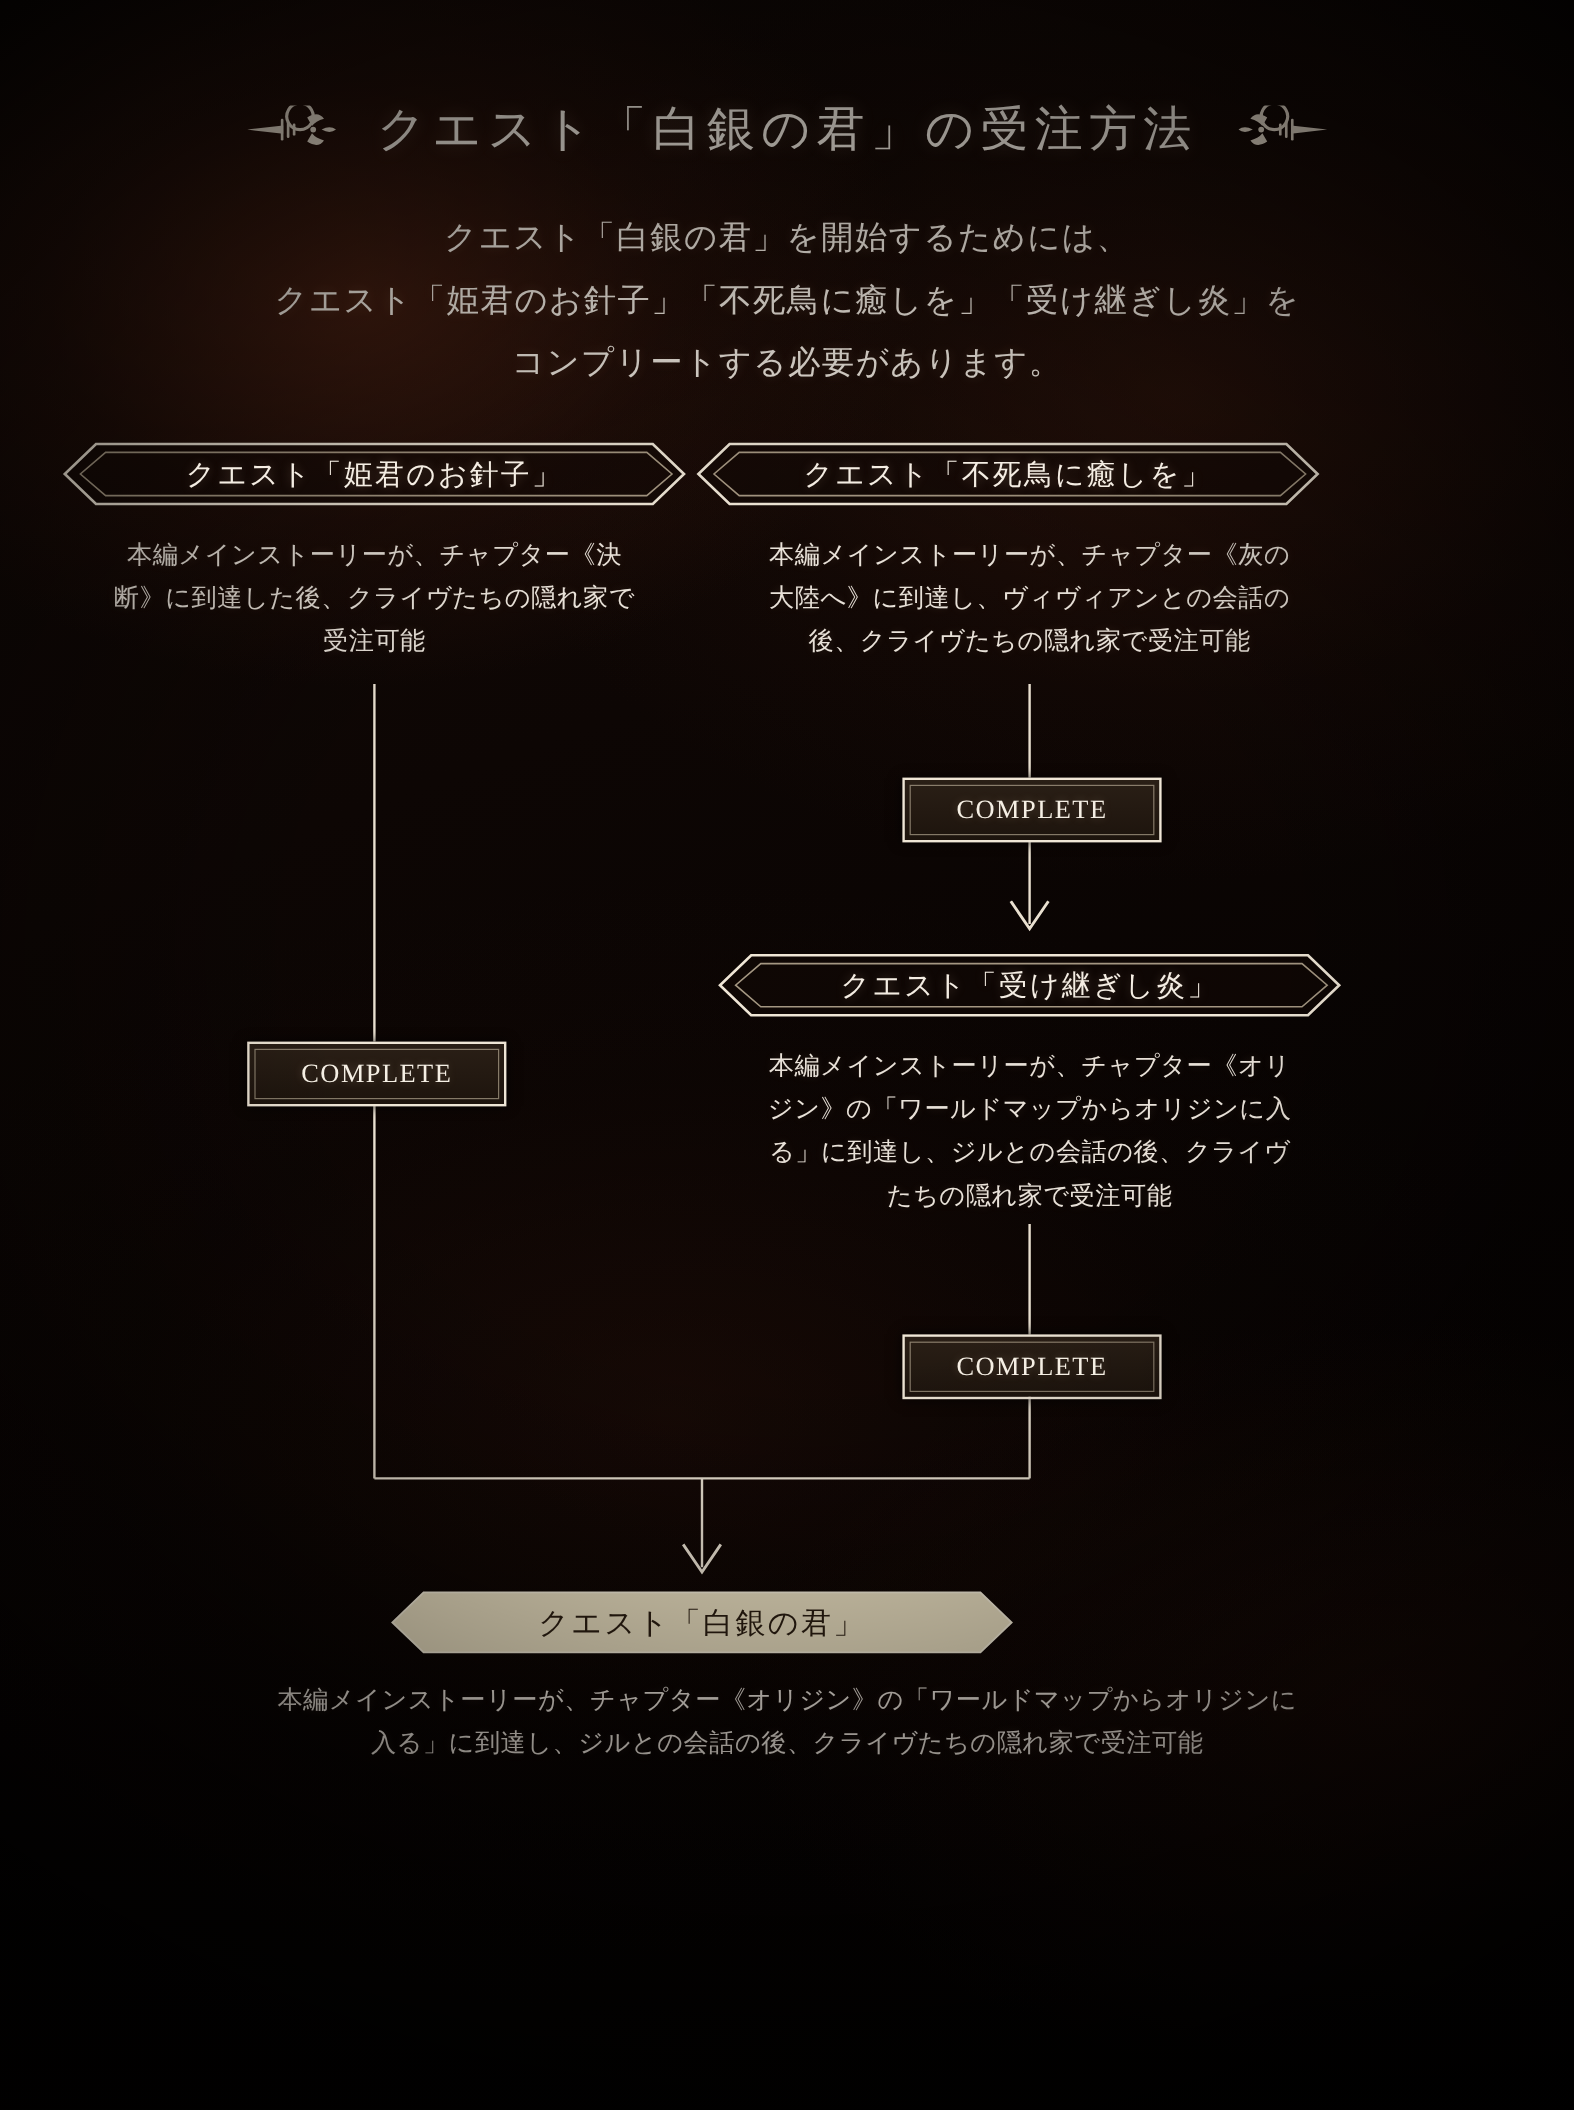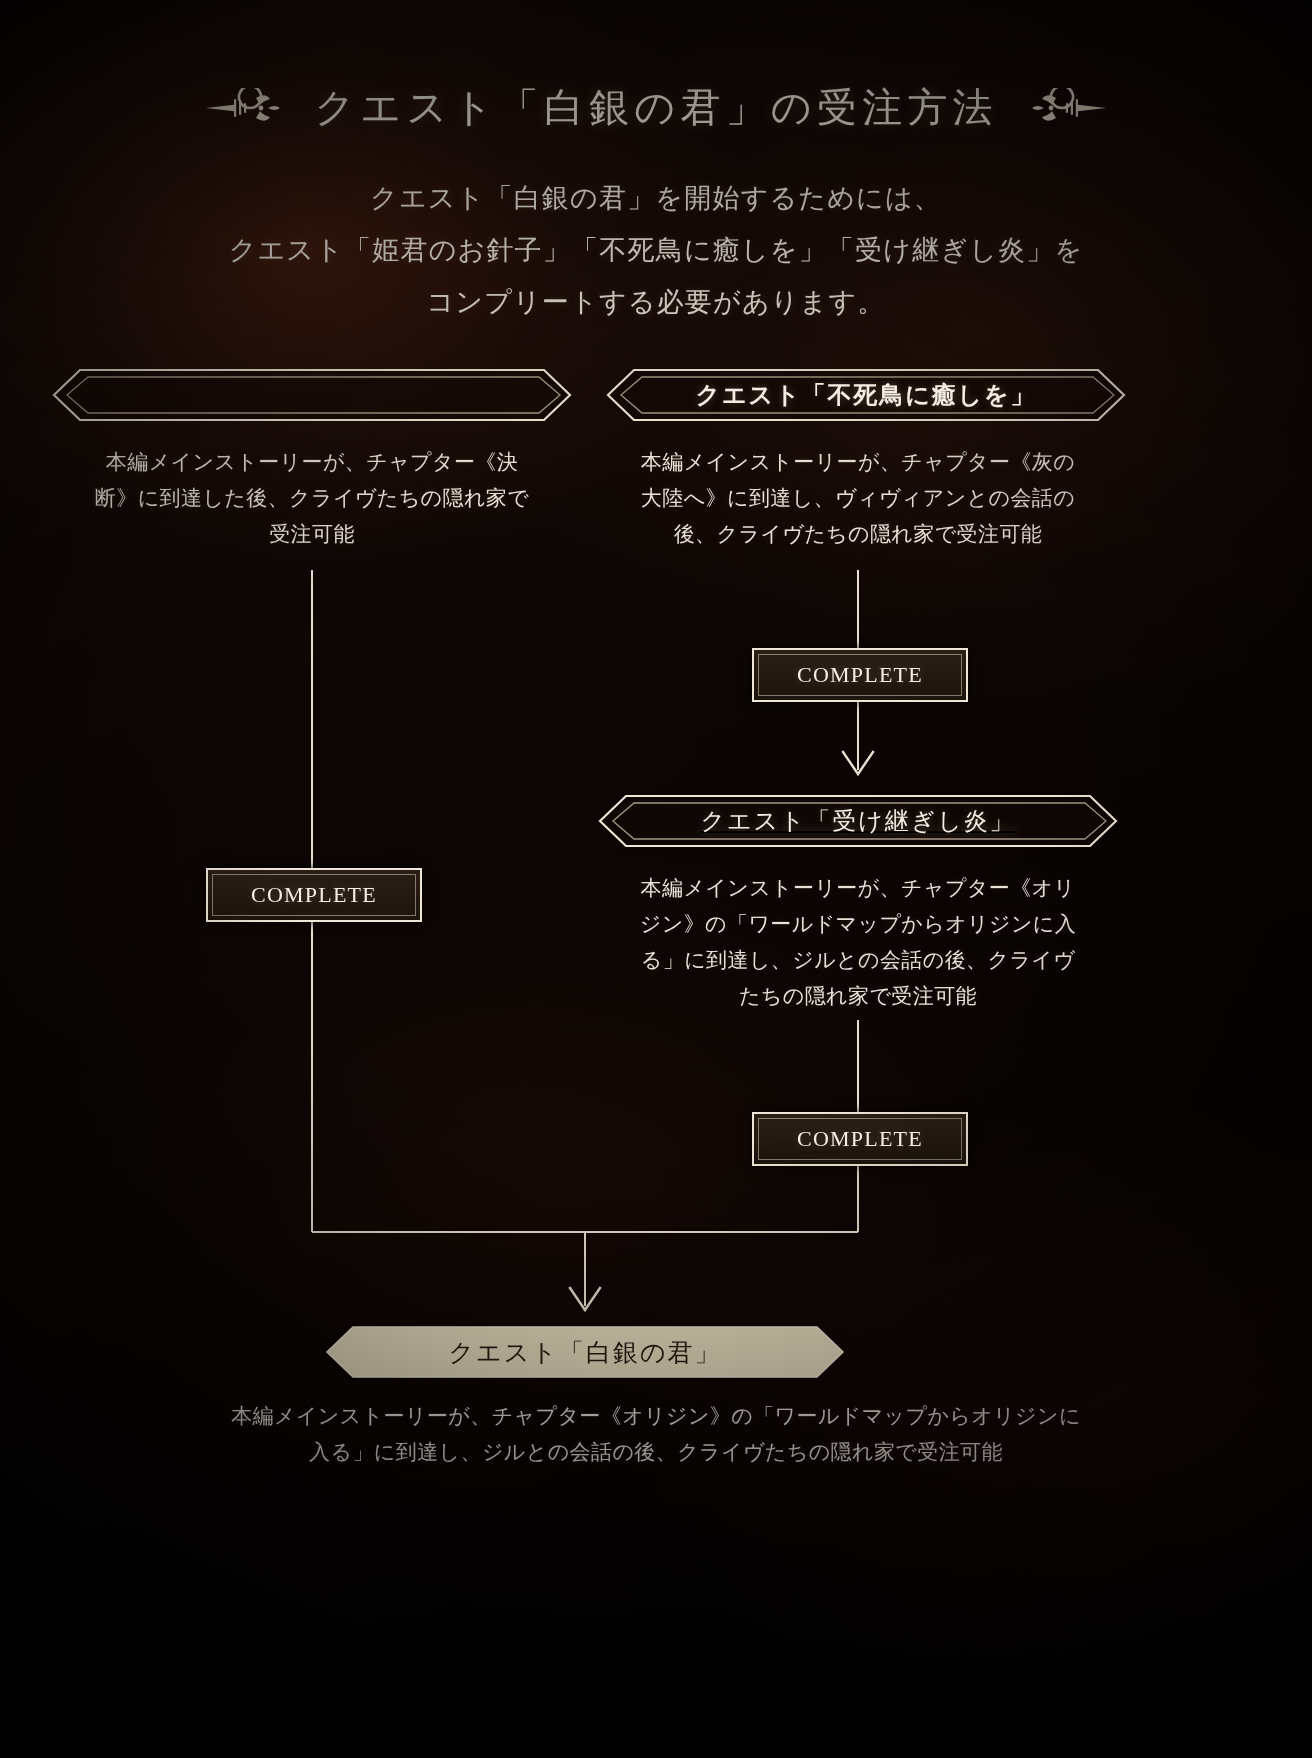--- a/index.html
+++ b/index.html
@@ -199,48 +199,49 @@
       <path d="M843 752 L858 774 L873 752"></path>
       <path d="M570 1288 L585 1310 L600 1288"></path>
     </g>
   </svg>
 
   <div class="banner outline" style="left:52px; top:368px; width:520px; height:54px;">
     <svg viewBox="0 0 520 54" preserveAspectRatio="none">
       <polygon points="28,2 492,2 518,27 492,52 28,52 2,27" fill="rgba(18,9,5,0.55)" stroke="#efe6d6" stroke-width="2.2" vector-effect="non-scaling-stroke"></polygon>
       <polygon points="36,9 487,9 508,27 487,45 36,45 15,27" fill="none" stroke="rgba(228,212,184,0.7)" stroke-width="1.3" vector-effect="non-scaling-stroke"></polygon>
     </svg>
+    <span class="btxt">クエスト「姫君のお針子」</span>
   </div>
 
   <div class="desc" style="left:52px; top:444px; width:520px;">
     <div>本編メインストーリーが、チャプター《決</div>
     <div>断》に到達した後、クライヴたちの隠れ家で</div>
     <div>受注可能</div>
   </div>
 
-  <div class="banner outline" style="left:606px; top:368px; width:520px; height:54px;font-weight:bold;">
+  <div class="banner outline" style="left:580px; top:368px; width:520px; height:54px;">
     <svg viewBox="0 0 520 54" preserveAspectRatio="none">
       <polygon points="28,2 492,2 518,27 492,52 28,52 2,27" fill="rgba(18,9,5,0.55)" stroke="#efe6d6" stroke-width="2.2" vector-effect="non-scaling-stroke"></polygon>
       <polygon points="36,9 487,9 508,27 487,45 36,45 15,27" fill="none" stroke="rgba(228,212,184,0.7)" stroke-width="1.3" vector-effect="non-scaling-stroke"></polygon>
     </svg>
     <span class="btxt">クエスト「不死鳥に癒しを」</span>
   </div>
 
   <div class="desc" style="left:598px; top:444px; width:520px;">
     <div>本編メインストーリーが、チャプター《灰の</div>
     <div>大陸へ》に到達し、ヴィヴィアンとの会話の</div>
     <div>後、クライヴたちの隠れ家で受注可能</div>
   </div>
 
   <div class="complete" style="left:752px; top:648px; width:212px; height:50px;">
     <span class="inner"></span>
     <span class="clabel">COMPLETE</span>
   </div>
 
-  <div class="banner outline" style="left:598px; top:794px; width:520px; height:54px;text-decoration:underline;">
+  <div class="banner outline" style="left:598px; top:794px; width:520px; height:54px;">
     <svg viewBox="0 0 520 54" preserveAspectRatio="none">
       <polygon points="28,2 492,2 518,27 492,52 28,52 2,27" fill="rgba(18,9,5,0.55)" stroke="#efe6d6" stroke-width="2.2" vector-effect="non-scaling-stroke"></polygon>
       <polygon points="36,9 487,9 508,27 487,45 36,45 15,27" fill="none" stroke="rgba(228,212,184,0.7)" stroke-width="1.3" vector-effect="non-scaling-stroke"></polygon>
     </svg>
     <span class="btxt">クエスト「受け継ぎし炎」</span>
   </div>
 
   <div class="desc" style="left:598px; top:870px; width:520px;">
     <div>本編メインストーリーが、チャプター《オリ</div>
     <div>ジン》の「ワールドマップからオリジンに入</div>

